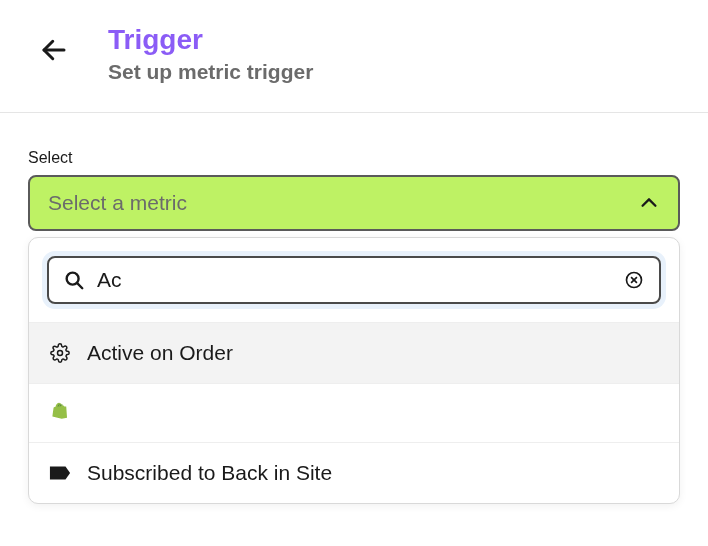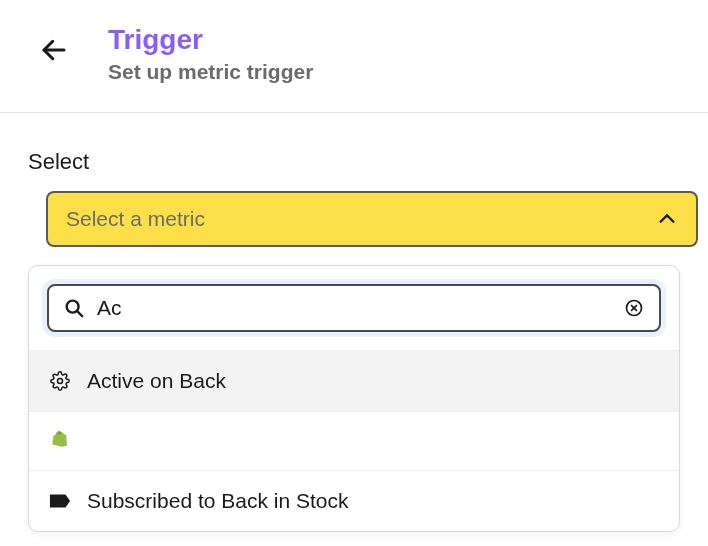--- a/index.html
+++ b/index.html
@@ -38,47 +38,46 @@
     color: #6b6b6b;
   }
   .divider {
     border: none;
     border-top: 1px solid #e5e5e5;
   }
   .content {
     padding: 36px 28px 0 28px;
   }
   .label {
-    font-size: 22px;
+    font-size: 16px;
     font-weight: 500;
     color: #1a1a1a;
-    margin-bottom: 16px;
+    margin-bottom: 8px;
   }
   .select-box {
     width: 100%;
     border: 2px solid #5a5a5a;
     border-radius: 8px;
     padding: 14px 18px;
     display: flex;
     align-items: center;
     justify-content: space-between;
     cursor: pointer;
-    background: #fde047;
-    margin-left: 18px;
+    background: #bef264;
   }
   .select-placeholder {
     font-size: 21px;
     color: #6b6b6b;
   }
   .chevron {
     width: 22px;
     height: 22px;
   }
   .dropdown {
-    margin-top: 18px;
+    margin-top: 6px;
     border: 1px solid #d9d9d9;
     border-radius: 10px;
     background: #fff;
     box-shadow: 0 2px 8px rgba(0,0,0,0.06);
     overflow: hidden;
   }
   .search-wrap {
     padding: 18px 18px 18px 18px;
   }
   .search-field {
@@ -174,35 +173,35 @@
       </div>
     </div>
 
     <div class="option highlighted">
       <span class="option-icon">
         <svg width="20" height="20" viewBox="0 0 24 24" fill="none" stroke="#1a1a1a" stroke-width="1.8">
           <circle cx="12" cy="12" r="3"></circle>
           <path d="M19.4 15a1.65 1.65 0 0 0 .33 1.82l.06.06a2 2 0 1 1-2.83 2.83l-.06-.06a1.65 1.65 0 0 0-1.82-.33 1.65 1.65 0 0 0-1 1.51V21a2 2 0 0 1-4 0v-.09a1.65 1.65 0 0 0-1-1.51 1.65 1.65 0 0 0-1.82.33l-.06.06a2 2 0 1 1-2.83-2.83l.06-.06a1.65 1.65 0 0 0 .33-1.82 1.65 1.65 0 0 0-1.51-1H3a2 2 0 0 1 0-4h.09a1.65 1.65 0 0 0 1.51-1 1.65 1.65 0 0 0-.33-1.82l-.06-.06a2 2 0 1 1 2.83-2.83l.06.06a1.65 1.65 0 0 0 1.82.33h0a1.65 1.65 0 0 0 1-1.51V3a2 2 0 0 1 4 0v.09a1.65 1.65 0 0 0 1 1.51h0a1.65 1.65 0 0 0 1.82-.33l.06-.06a2 2 0 1 1 2.83 2.83l-.06.06a1.65 1.65 0 0 0-.33 1.82v0a1.65 1.65 0 0 0 1.51 1H21a2 2 0 0 1 0 4h-.09a1.65 1.65 0 0 0-1.51 1z"></path>
         </svg>
       </span>
-      <span>Active on Back</span>
+      <span>Active on Order</span>
     </div>
 
     <div class="option">
       <span class="option-icon">
         <svg width="20" height="22" viewBox="0 0 24 26">
           <path fill="#95bf47" d="M19.5 5.5c0-.1-.1-.2-.2-.2-.1 0-2-.1-2-.1s-1.4-1.4-1.5-1.5c-.2-.2-.5-.1-.6-.1 0 0-.3.1-.7.2-.1-.3-.2-.6-.4-1-.5-1-1.3-1.5-2.2-1.5-.1 0-.1 0-.2 0-.3-.3-.6-.5-1-.5-2.5 0-3.7 3.1-4.1 4.7-1 .3-1.6.5-1.7.5-.5.2-.5.2-.6.7-.1.4-1.4 10.5-1.4 10.5L14 20l6.5-1.4S19.5 5.6 19.5 5.5z"></path>
           <path fill="#5e8e3e" d="M15.2 3.6c0 0-.3.1-.7.2 0 0 0-.1 0-.1-.1-.6-.3-1.1-.6-1.5.9.1 1.3 1.1 1.3 1.4z M13.2 2.6c.3.4.5 1 .5 1.8 0 0 0 .1 0 .1-.7.2-1.5.5-2.3.7.4-1.7 1.3-2.5 1.8-2.6z M12.2 1.8c.1 0 .2 0 .3.1-.7.3-1.5 1.2-1.8 3-.6.2-1.2.4-1.8.6.5-1.6 1.6-3.7 3.3-3.7z"></path>
         </svg>
       </span>
     </div>
 
     <div class="option">
       <span class="option-icon">
         <svg width="22" height="16" viewBox="0 0 24 16">
           <path fill="#1a1a1a" d="M1 1 h17 l5 7 l-5 7 h-17 z"></path>
         </svg>
       </span>
-      <span>Subscribed to Back in Stock</span>
+      <span>Subscribed to Back in Site</span>
     </div>
 
   </div>
 </div>
 
 </body></html>

